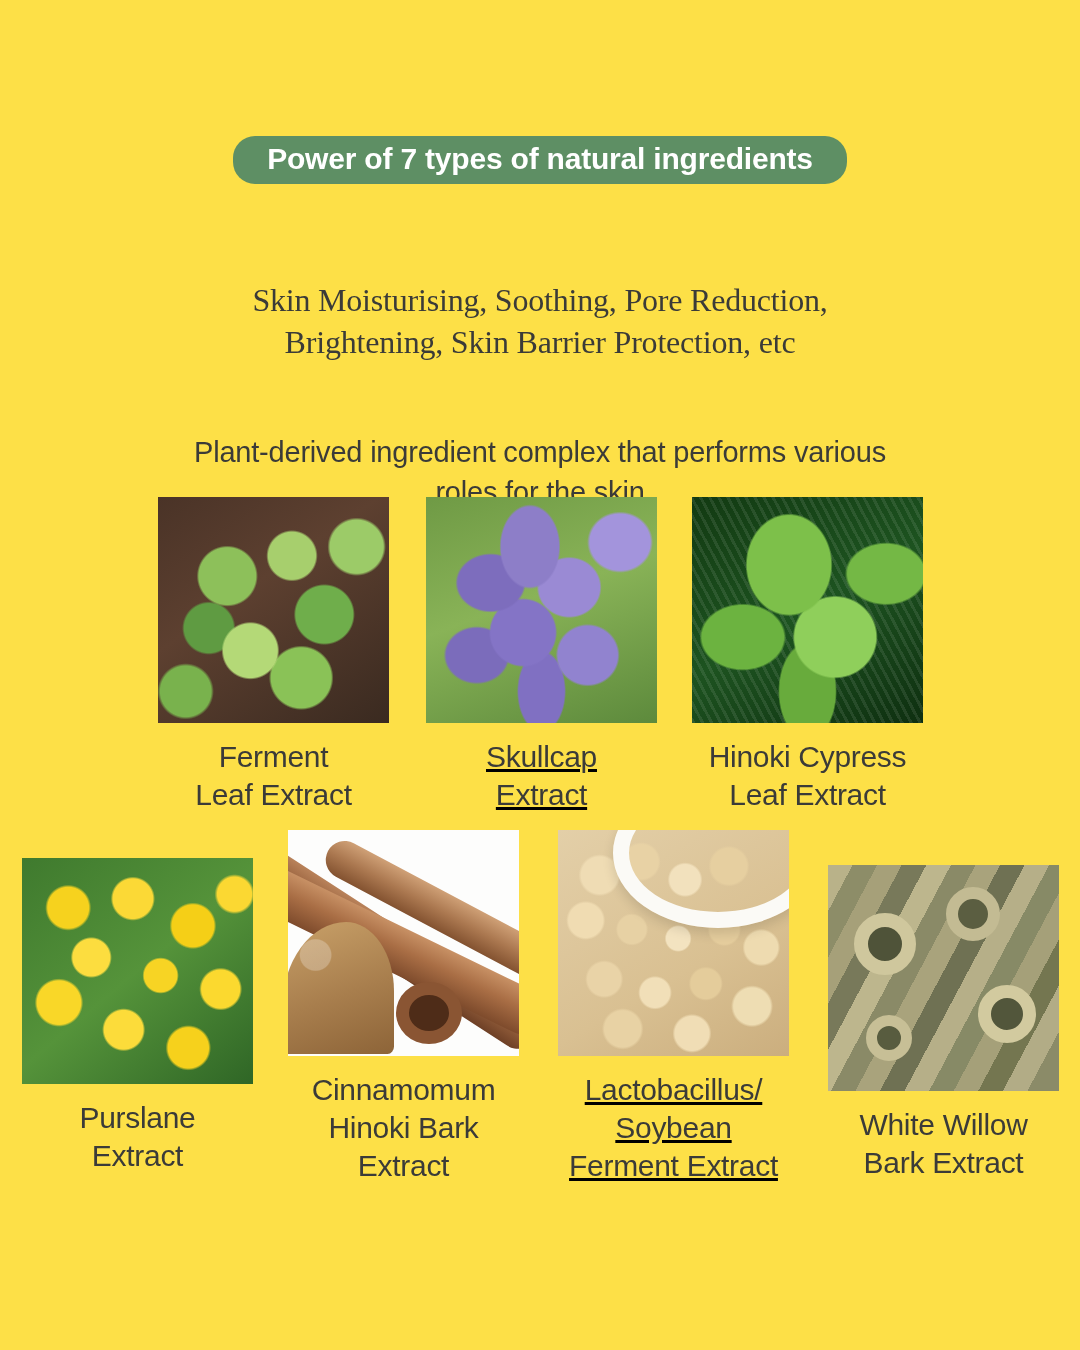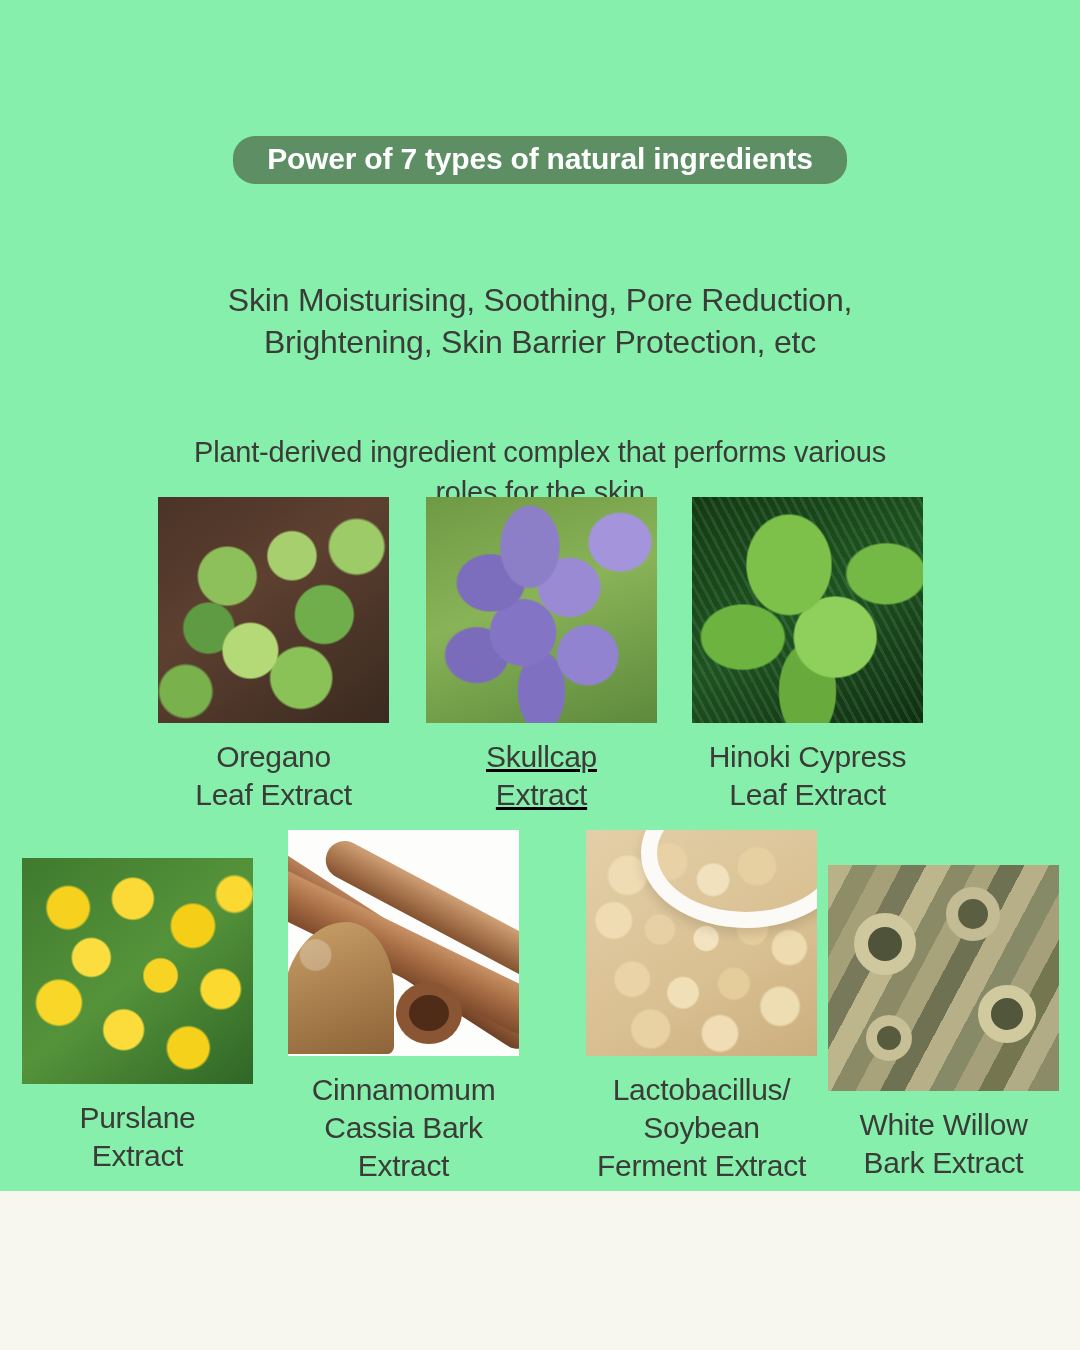--- a/index.html
+++ b/index.html
@@ -4,22 +4,22 @@
 <style>
   * { margin:0; padding:0; box-sizing:border-box; }
   html, body {
     width:1080px; height:1350px;
     background:#f7f7f0;
     font-family:"Liberation Sans", sans-serif;
     overflow:hidden;
   }
   .page {
     position:relative;
-    width:1080px; height:1191px;
-    background:#86efac;
+    width:1080px; height:1350px;
+    background:#fde047;
   }
 
   
   .badge-wrap {
     position:absolute; top:136px; left:0; width:1080px;
     display:flex; justify-content:center;
   }
   .badge {
     background:#5e8f64;
     color:#ffffff;
@@ -85,21 +85,21 @@
     white-space:pre-line;
   }
 
   
   .c1 { left:158px; }
   .c2 { left:426px;text-decoration:underline; }
   .c3 { left:692px; }
   
   .c4 { left:22px;margin-top:28px; }
   .c5 { left:288px; }
-  .c6 { left:586px; }
+  .c6 { left:558px;text-decoration:underline; }
   .c7 { left:828px;margin-top:35px; }
 
   .footnote {
     position:absolute; top:1213px; left:0; width:1080px;
     text-align:center;
     color:#2e2e2c;
     font-size:17px;
     font-weight:400;
     letter-spacing:0.2px;
   }
@@ -234,31 +234,31 @@
 </head>
 <body>
 
 <div class="page">
 
   <div class="badge-wrap">
     <div class="badge">Power of 7 types of natural ingredients</div>
   </div>
 
 
-  <div class="subtitle" style="white-space:pre-line;">Skin Moisturising, Soothing, Pore Reduction,
+  <div class="subtitle" style="white-space:pre-line;font-family:Liberation Serif, serif;">Skin Moisturising, Soothing, Pore Reduction,
 Brightening, Skin Barrier Protection, etc</div>
 
   <div class="description" style="white-space:pre-line;">Plant-derived ingredient complex that performs various
 roles for the skin</div>
 
   <div class="row row-1">
 
     <div class="cell c1">
       <span class="thumb ph ph-oregano"></span>
-      <div class="caption">Oregano
+      <div class="caption">Ferment
 Leaf Extract</div>
     </div>
 
     <div class="cell c2">
       <span class="thumb ph ph-skullcap"></span>
       <div class="caption">Skullcap
 Extract</div>
     </div>
 
     <div class="cell c3">
@@ -279,21 +279,21 @@
 
     <div class="cell c5">
       <span class="thumb ph ph-cinnamon">
         <i class="stick s3"></i>
         <i class="stick s2"></i>
         <i class="stick s1"></i>
         <i class="curl"></i>
         <i class="powder"></i>
       </span>
       <div class="caption">Cinnamomum
-Cassia Bark
+Hinoki Bark
 Extract</div>
     </div>
 
     <div class="cell c6">
       <span class="thumb ph ph-soy">
         <i class="bowl"></i>
       </span>
       <div class="caption">Lactobacillus/
 Soybean
 Ferment Extract</div>

